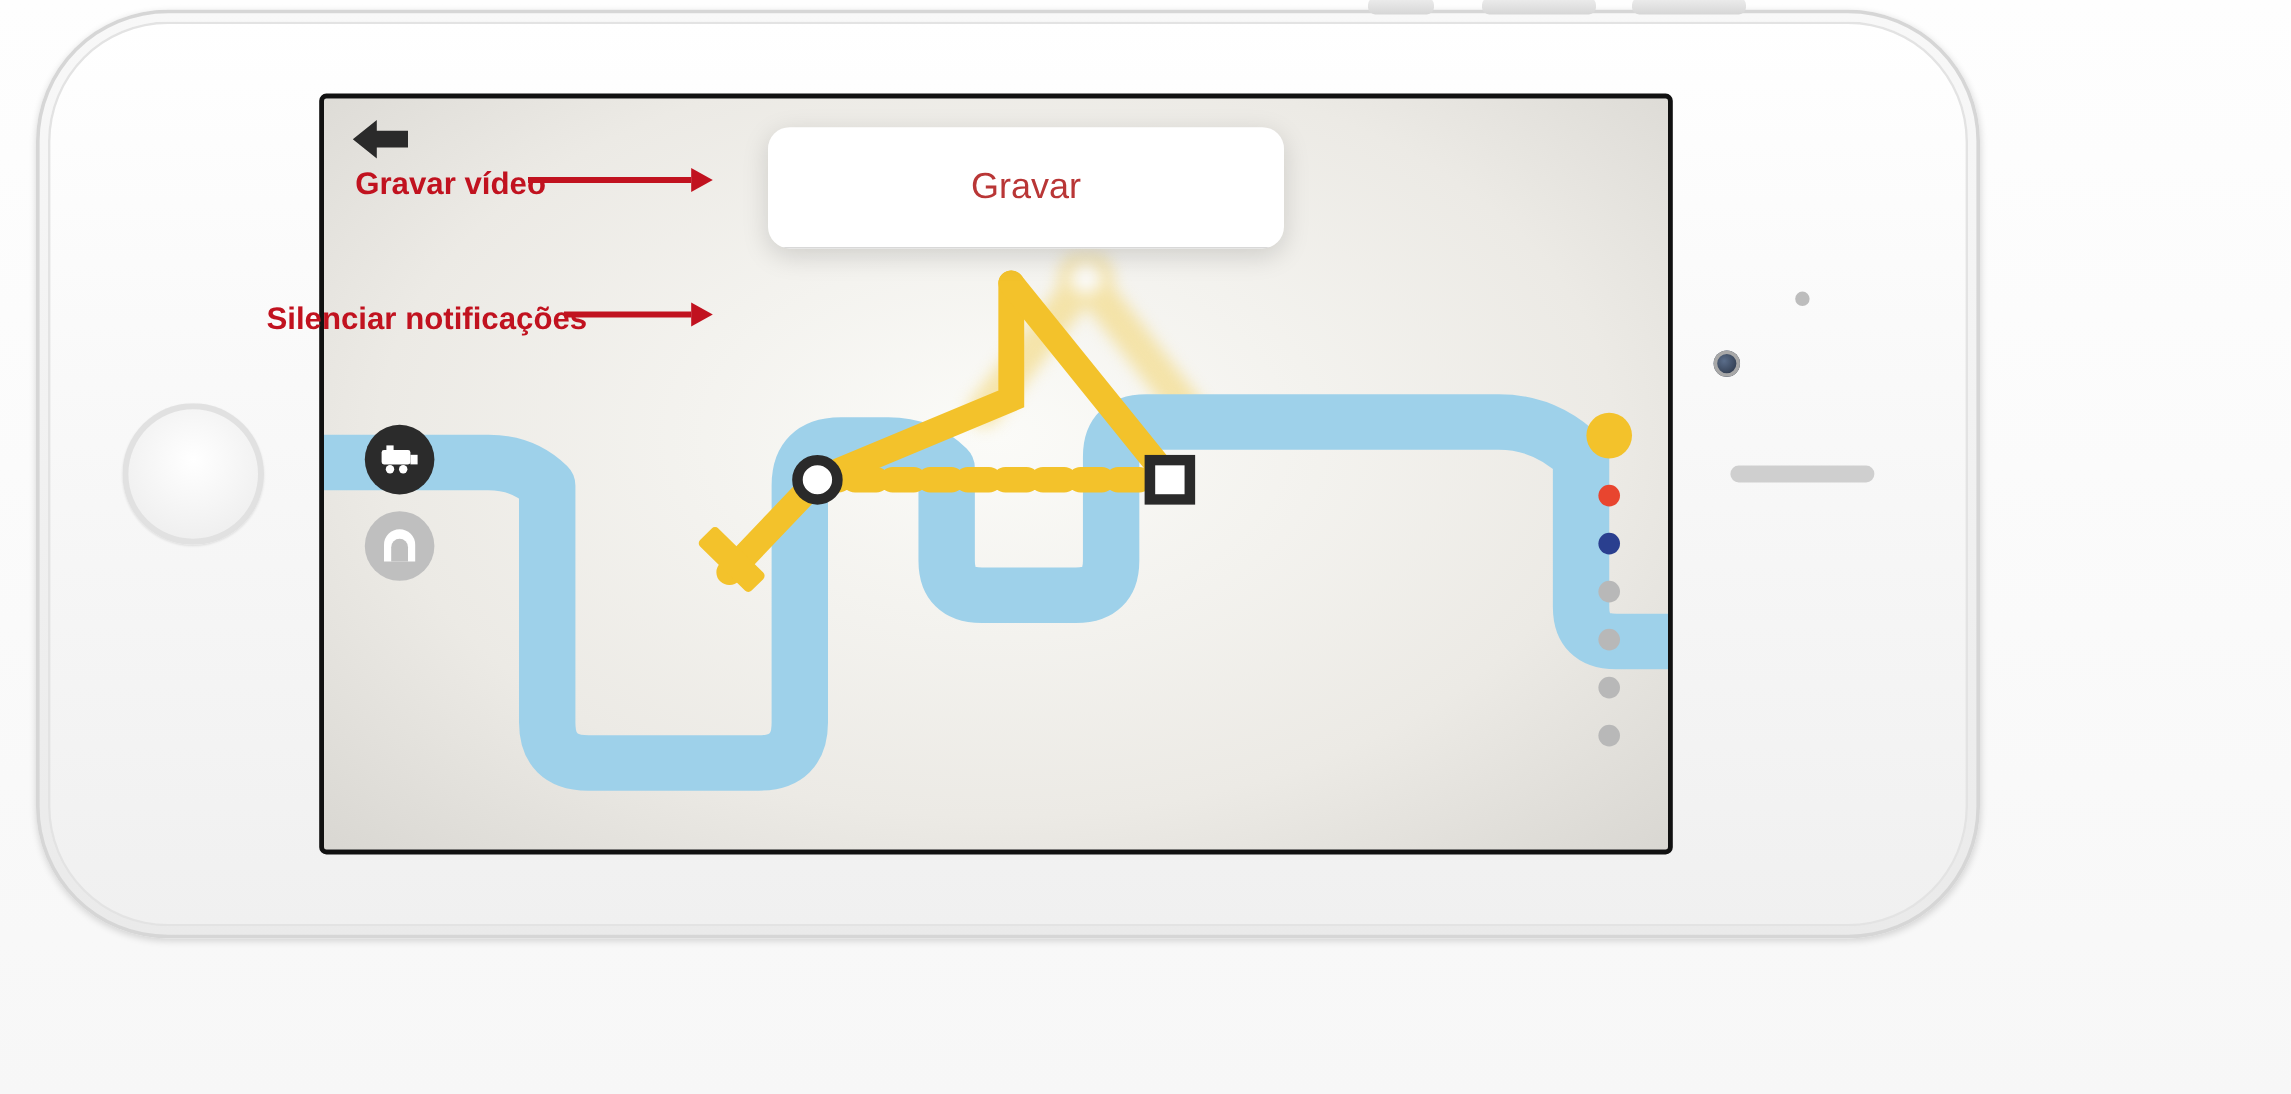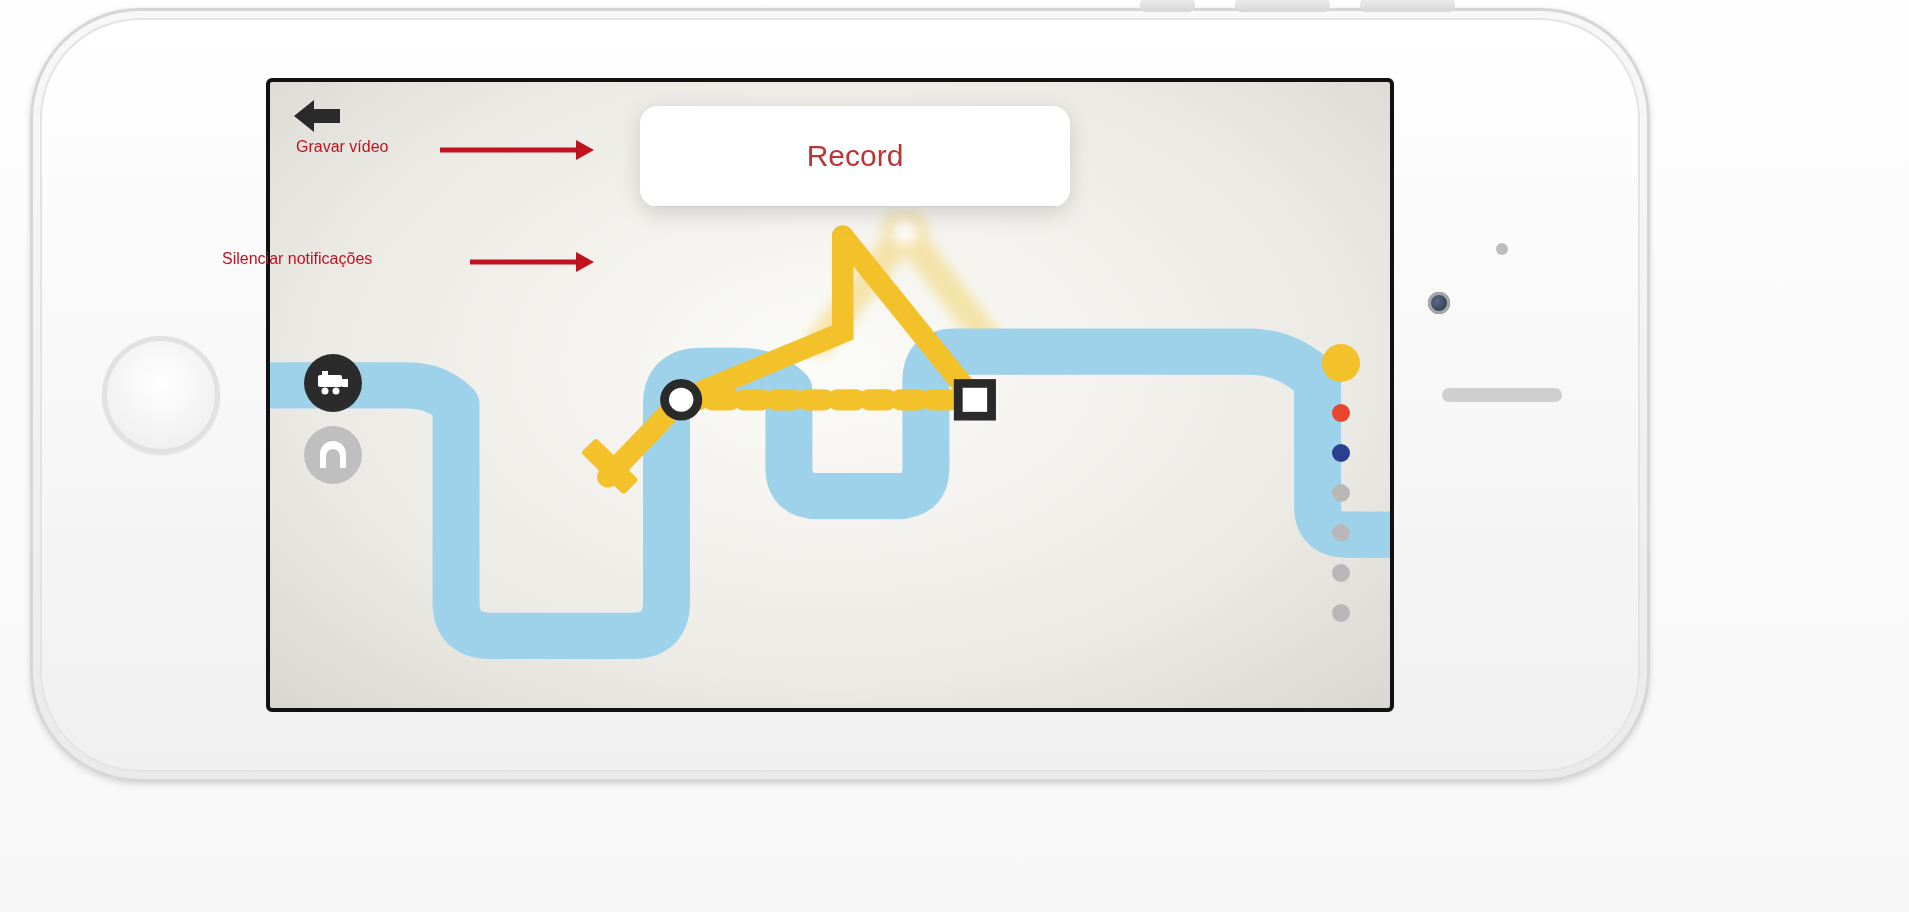--- a/index.html
+++ b/index.html
@@ -68,21 +68,21 @@
     position:absolute;left:370px;top:24px;width:430px;
     background:#fff;border-radius:18px;
     box-shadow:0 6px 22px rgba(0,0,0,.15);
     overflow:hidden;
   }
   .popup-item{height:100px;display:flex;align-items:center;justify-content:center;font-size:30px;cursor:pointer}
   .popup-sep{height:1px;background:#cfcfcf}
   .record{color:#b93636}
   .mute{color:#34405a}
   
-  .annot{position:absolute;color:#c1121f;font-weight:400;font-size:16px;white-space:nowrap}
+  .annot{position:absolute;color:#c1121f;font-weight:700;font-size:26px;white-space:nowrap}
   .arrow{position:absolute}
   
   .ghost{position:absolute;left:530px;top:130px;width:210px;height:160px;filter:blur(6px);opacity:.6}
 </style>
 </head>
 <body>
 
 <div class="page">
 
   <div class="phone">
@@ -165,21 +165,21 @@
           <div class="dot dot-big" style="background:#f3c22b"></div>
           <div class="dot dot-sm" style="background:#e8452f"></div>
           <div class="dot dot-sm" style="background:#2a3f8f"></div>
           <div class="dot dot-sm" style="background:#b8b8b8"></div>
           <div class="dot dot-sm" style="background:#b8b8b8"></div>
           <div class="dot dot-sm" style="background:#b8b8b8"></div>
           <div class="dot dot-sm" style="background:#b8b8b8"></div>
         </div>
 
         <div class="popup">
-          <div class="popup-item record">Record</div>
+          <div class="popup-item record">Gravar</div>
           <div class="popup-sep"></div>
         </div>
 
       </div>
     </div>
   </div>
 
   <div class="annot" style="left:296px;top:138px">Gravar vídeo</div>
   <svg class="arrow" style="left:436px;top:133px" width="160" height="34">
     <line x1="4" y1="17" x2="140" y2="17" stroke="#c1121f" stroke-width="5"></line>

